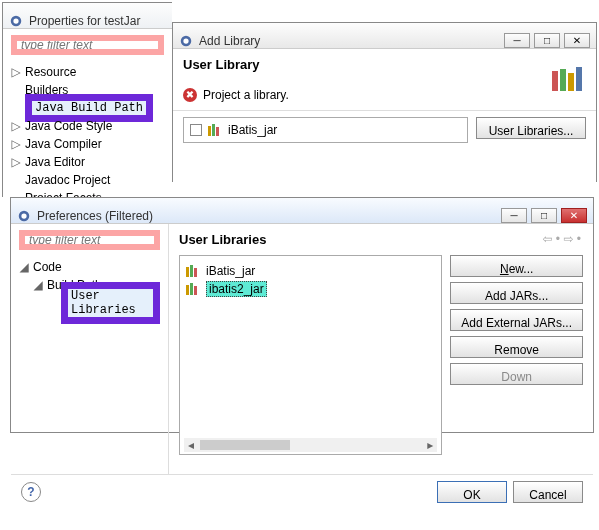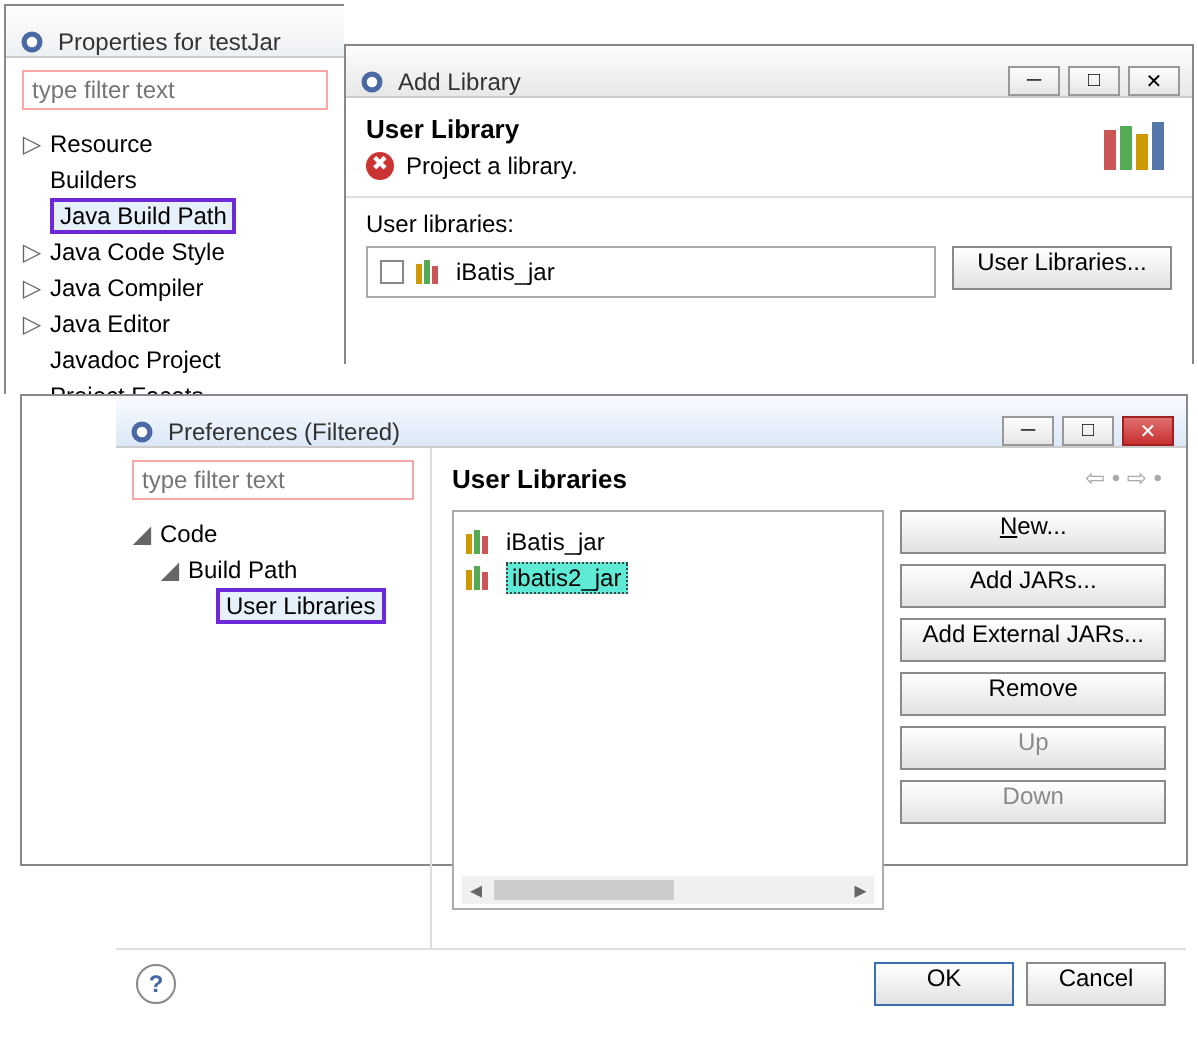--- a/index.html
+++ b/index.html
@@ -7,49 +7,49 @@
 
 .window { position: absolute; border: 1px solid #888; background: #fff; }
 .titlebar { display: flex; align-items: flex-end; height: 26px; padding: 0 6px; background: linear-gradient(#fdfdfd, #e8e8e8); border-bottom: 1px solid #ccc; }
 .titlebar .ticon { width: 14px; height: 14px; margin-right: 6px; }
 .titlebar .title { flex: 1; color: #333; }
 .winctrls { display: flex; gap: 4px; }
 .winbtn { width: 26px; height: 15px; border: 1px solid #999; background: linear-gradient(#fdfdfd,#e6e6e6); display: flex; align-items: center; justify-content: center; font-size: 10px; }
 .winbtn.close { background: linear-gradient(#e07070,#c83030); color: #fff; border-color: #a02020; }
 
 .filter { margin: 6px 8px; }
-.filter input { width: 100%; height: 20px; border: 1px solid #fca5a5; padding: 0 4px; color: #888; }
+.filter input { width: 100%; height: 20px; border: 6px solid #fca5a5; padding: 0 4px; color: #888; font-style: italic; }
 
 .tree { padding: 2px 8px; }
 .tree .node { display: flex; align-items: center; height: 18px; gap: 4px; }
 .tree .arrow { width: 10px; display: inline-block; text-align: center; color: #666; }
 .tree .ind1 { padding-left: 14px; }
 .tree .ind3 { padding-left: 42px; }
-.tree .sel { border: 2px solid #6d28d9; background: #e5f0fb; padding: 0 3px; }
-
-.btn { height: 22px; border: 1px solid #8a8a8a; background: linear-gradient(#fff,#e2e2e2); padding: 0 10px; display: flex; align-items: flex-start; justify-content: center; min-width: 70px; }
+.tree .sel { border: 7px solid #6d28d9; background: #e5f0fb; padding: 0 3px; font-family: Liberation Mono, monospace; }
+
+.btn { height: 22px; border: 1px solid #8a8a8a; background: linear-gradient(#fff,#e2e2e2); padding: 0 10px; display: flex; align-items: flex-end; justify-content: center; min-width: 70px; }
 .btn.long { min-width: 110px; }
 .btn.dim { color: #8a8a8a; }
 
 
 #w1 { left: 2px; top: 2px; width: 170px; height: 195px; border-right: none; border-bottom: none; z-index: 1; }
 #w1 .titlebar { background: linear-gradient(#fdfdfd,#eef1f4); }
 
 
 #w2 { left: 172px; top: 22px; width: 425px; height: 160px; z-index: 2; border-bottom: none; }
 #w2 .hdr { background: #fff; padding: 8px 10px; border-bottom: 1px solid #ddd; display: flex; align-items: center; }
-#w2 .hdr .txt b { display: block; font-size: 13px; margin-bottom: 4px; }
+#w2 .hdr .txt b { display: block; font-size: 13px; margin-bottom: 16px; }
 #w2 .hdr .err { display: flex; align-items: center; gap: 6px; }
 #w2 .hdr .erricon { width: 14px; height: 14px; border-radius: 50%; background: #c33; color: #fff; text-align: center; line-height: 14px; font-size: 10px; }
 #w2 .books { width: 36px; height: 30px; margin-left: auto; }
 #w2 .body { padding: 6px 10px; }
 #w2 .listbox { border: 1px solid #aaa; height: 26px; padding: 3px 6px; display: flex; align-items: center; gap: 6px; }
 
 
-#w3 { left: 10px; top: 197px; width: 584px; height: 236px; z-index: 3; padding-left: 47px; }
+#w3 { left: 10px; top: 197px; width: 584px; height: 236px; z-index: 3; }
 #w3 .titlebar { background: linear-gradient(#f8fbff,#dce8f8); }
 #w3 .layout { display: flex; height: 250px; }
 #w3 .left { width: 158px; border-right: 1px solid #ddd; }
 #w3 .right { flex: 1; padding: 6px 10px; position: relative; }
 #w3 .right h3 { font-size: 13px; font-weight: bold; margin: 2px 0 8px; }
 #w3 .right .main { display: flex; gap: 8px; height: 200px; }
 #w3 .right .list { flex: 1; border: 1px solid #aaa; padding: 6px; position: relative; background: #fff; overflow: hidden; }
 #w3 .right .list .item { display: flex; align-items: center; gap: 6px; height: 18px; }
 #w3 .right .list .sel { border: 1px dotted #444; background: #5eead4; padding: 0 2px; }
 #w3 .right .rbtns { display: flex; flex-direction: column; gap: 5px; }
@@ -136,21 +136,20 @@
         </div>
     </div>
     <svg class="books" viewBox="0 0 36 30">
         <rect x="2" y="6" width="6" height="20" fill="#c55"></rect>
         <rect x="10" y="4" width="6" height="22" fill="#5a5"></rect>
         <rect x="18" y="8" width="6" height="18" fill="#c90"></rect>
         <rect x="26" y="2" width="6" height="24" fill="#57a"></rect>
       </svg>
   </div>
   <div class="body">
-    <div style="margin-bottom:4px;">User libraries:</div>
     <div style="display:flex;gap:8px;">
       <div class="listbox" style="flex:1;">
         <span class="chk"></span>
         <svg class="libicon" viewBox="0 0 14 12">
             <rect x="0" y="2" width="3" height="10" fill="#c90"></rect>
             <rect x="4" y="0" width="3" height="12" fill="#5a5"></rect>
             <rect x="8" y="3" width="3" height="9" fill="#c55"></rect>
           </svg>
         <span>iBatis_jar</span>
       </div>
@@ -223,23 +222,20 @@
           <div class="btn">
               <span>Add JARs...</span>
             </div>
           <div class="btn">
               <span>Add External JARs...</span>
             </div>
           <div class="btn">
               <span>Remove</span>
             </div>
           <div class="btn dim">
-              <span>Up</span>
-            </div>
-          <div class="btn dim">
               <span>Down</span>
             </div>
         </div>
       </div>
     </div>
   </div>
   <div class="bot">
     <div class="help">?</div>
     <div style="flex:1"></div>
     <div class="btn" style="border-color:#3b6fb5;">

